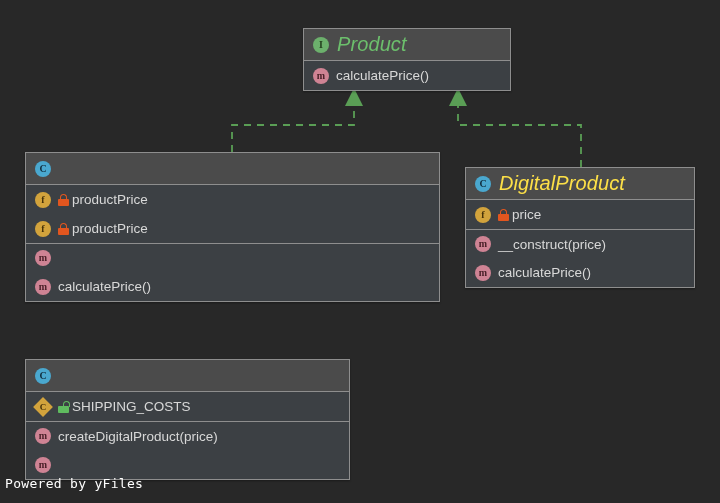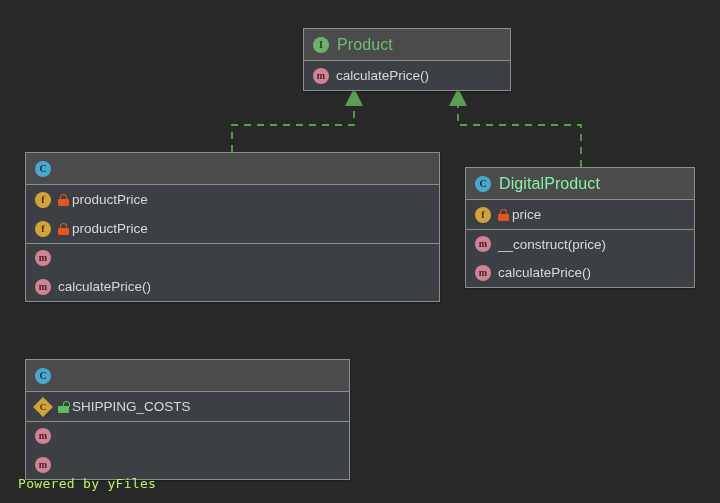--- a/index.html
+++ b/index.html
@@ -36,27 +36,28 @@
   .uml-header {
     box-sizing: border-box;
     height: 32px;
     background: #4b4b4b;
     border-bottom: 1px solid #8e8e8e;
     display: flex;
     align-items: center;
     padding-left: 9px;
   }
   .uml-title {
-    font-size: 16px;
+    font-size: 20px;
     letter-spacing: .1px;
     margin-left: 8px;
     white-space: nowrap;
+    font-style: italic;
   }
   .title-green { color: #6cbf6c; }
-  .title-blue  { color: #86efac; }
+  .title-blue  { color: #fde047; }
 
   .uml-section { }
   .uml-row {
     box-sizing: border-box;
     height: 29px;
     display: flex;
     align-items: center;
     padding-left: 9px;
     color: #d8d8d8;
     font-size: 13.5px;
@@ -131,25 +132,25 @@
   .lock-public  { color: #5fbb5f; }
   .lock-public .shackle {
     left: 5px;
     width: 7px;
     border-radius: 4px 4px 0 0;
   }
 
   
   #watermark {
     position: absolute;
-    left: 18px;
+    left: 5px;
     top: 476px;
     font-family: "DejaVu Sans Mono", monospace;
     font-size: 13px;
-    color: #bef264;
+    color: #ffffff;
     letter-spacing: .3px;
     white-space: nowrap;
   }
 </style>
 </head>
 <body>
 
 <div id="canvas">
 
   <svg id="edges" viewBox="0 0 720 503" width="720" height="503">
@@ -242,20 +243,21 @@
             <span class="ico lock lock-public">
               <span class="shackle"></span>
               <span class="body"></span>
             </span>
             <span class="row-label has-lock">SHIPPING_COSTS</span>
           </div>
         </div>
         <div class="uml-section">
           <div class="uml-row sep-top">
             <span class="ico ico-circle ico-method">m</span>
+            <span class="row-label">createDigitalProduct(price)</span>
           </div>
           <div class="uml-row">
             <span class="ico ico-circle ico-method">m</span>
           </div>
         </div>
       </div>
     </div>
 
   <div id="watermark">Powered by yFiles</div>
 </div>

